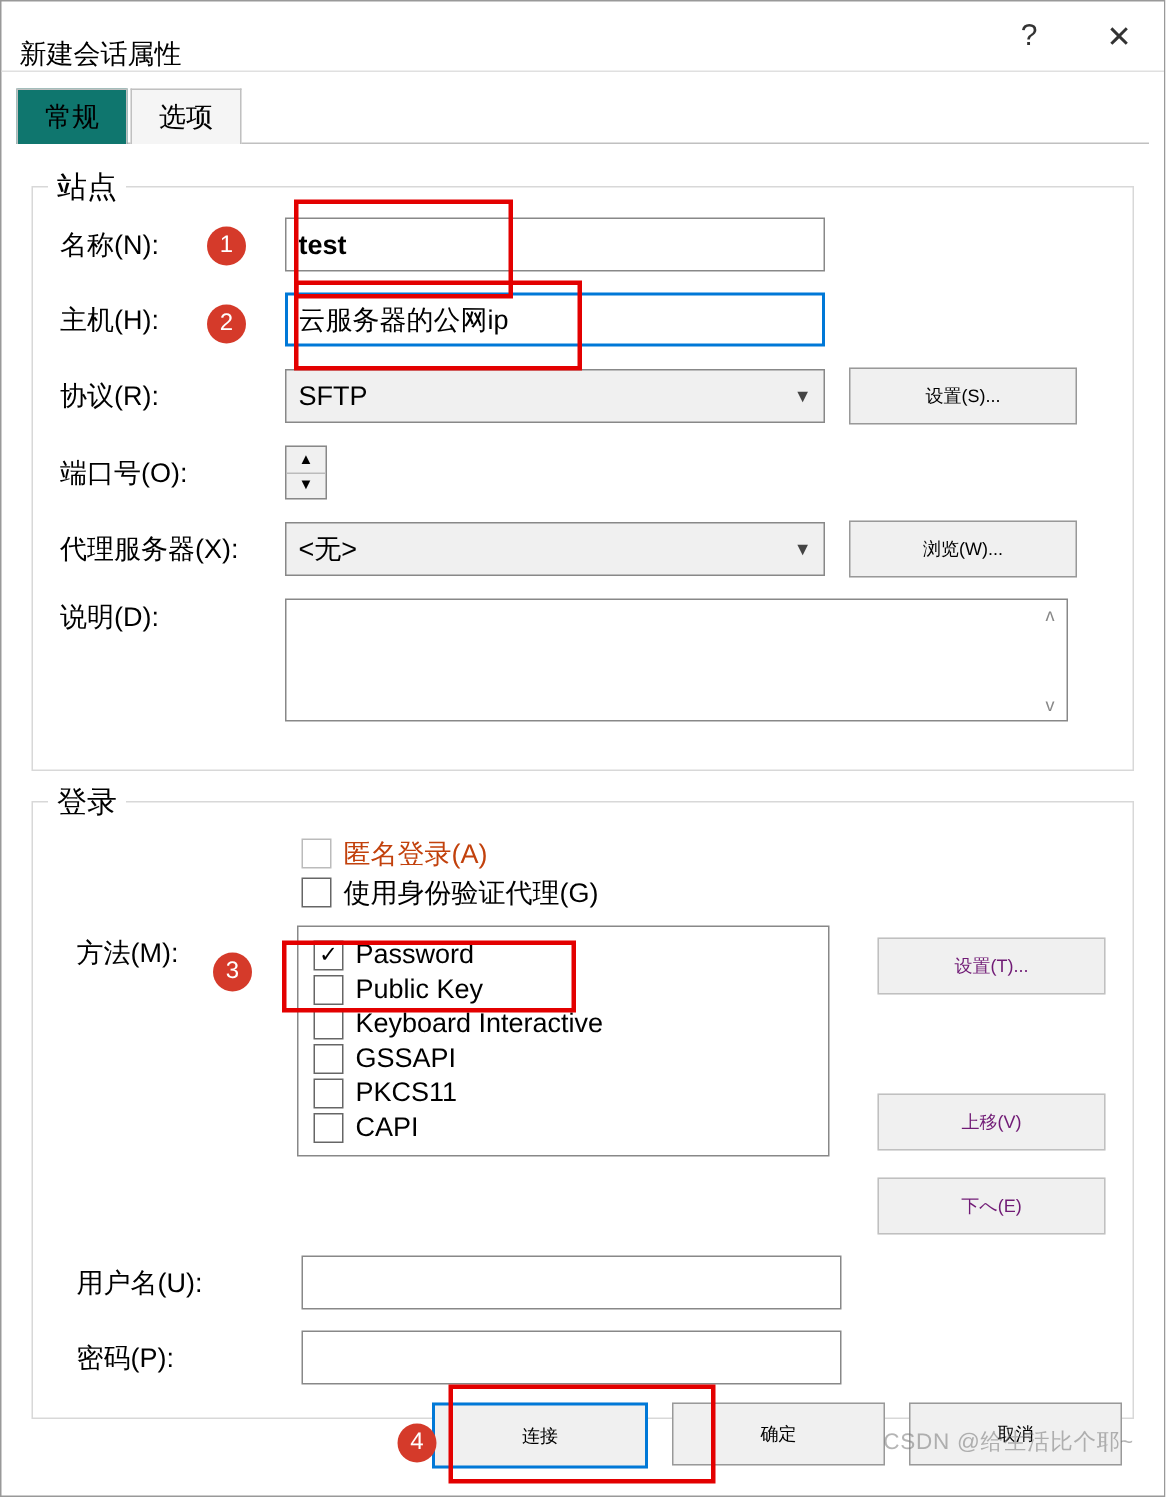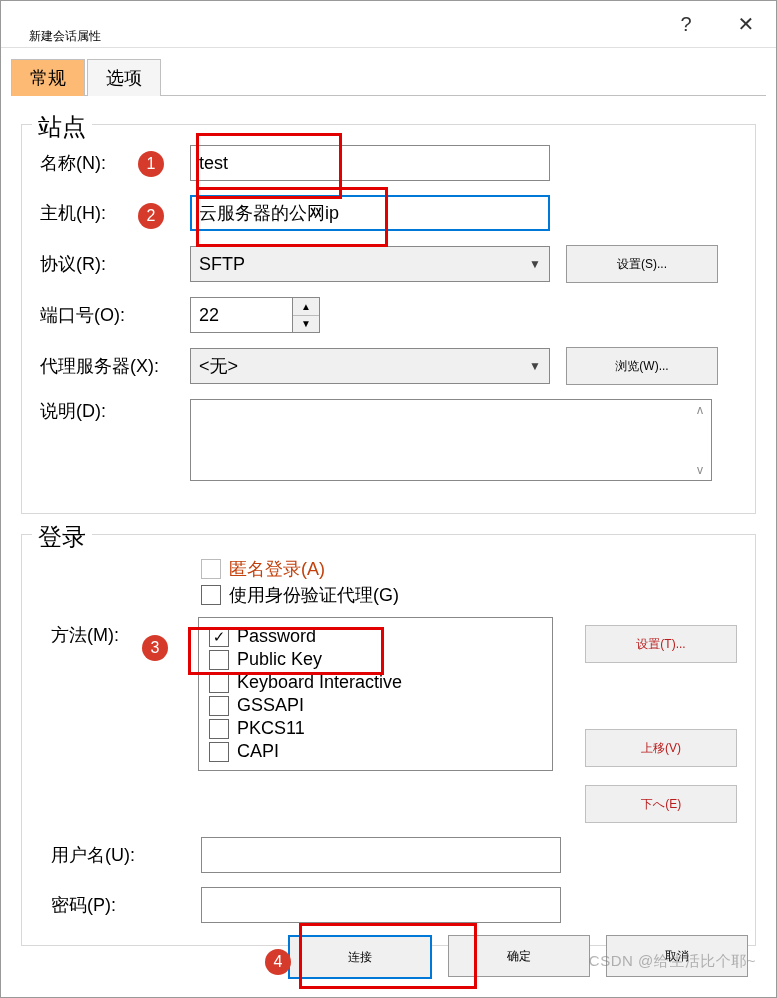--- a/index.html
+++ b/index.html
@@ -19,21 +19,21 @@
     height: 996px;
     position: relative;
     background: #fff;
   }
   .titlebar {
     height: 46px;
     display: flex;
     align-items: center;
     border-bottom: 1px solid #e0e0e0;
   }
-  .titlebar .title { padding-left: 28px; font-size: 12px; margin-top: 24px; }
+  .titlebar .title { padding-left: 12px; font-size: 18px; margin-top: 24px; }
   .titlebar .spacer { flex: 1; }
   .titlebar .sys-btn {
     width: 60px;
     height: 46px;
     display: flex;
     align-items: center;
     justify-content: center;
     font-size: 20px;
     color: #333;
   }
@@ -45,55 +45,55 @@
   .tab {
     padding: 6px 18px;
     border: 1px solid #c0c0c0;
     border-bottom: none;
     background: #f5f5f5;
     margin-right: 2px;
     position: relative;
     top: 1px;
     font-size: 18px;
   }
-  .tab.active { background: #fdba74; }
+  .tab.active { background: #0f766e; }
   .body { padding: 8px 20px 0 20px; }
   .group {
     border: 1px solid #d8d8d8;
     position: relative;
     padding: 20px 18px 18px 18px;
     margin-top: 20px;
   }
   .group .legend {
     position: absolute;
     top: -14px;
     left: 10px;
     background: #fff;
     padding: 0 6px;
-    font-size: 24px;
+    font-size: 20px;
   }
   .row {
     display: flex;
     align-items: center;
     margin-bottom: 14px;
   }
   .row .label {
     width: 150px;
     font-size: 18px;
   }
   .input {
     border: 1px solid #888;
     height: 36px;
     padding: 0 8px;
     font-size: 18px;
     box-sizing: border-box;
     background: #fff;
   }
   .input.host { width: 360px; border: 2px solid #0078d7; padding: 0 7px;}
-  .input.name { width: 360px; }
+  .input.name { width: 360px; font-weight: bold; }
   .select {
     border: 1px solid #888;
     background: #f0f0f0;
     height: 36px;
     width: 360px;
     display: flex;
     align-items: center;
     padding: 0 8px;
     box-sizing: border-box;
     font-size: 18px;
@@ -105,21 +105,21 @@
     border: 1px solid #999;
     background: #f0f0f0;
     height: 36px;
     width: 150px;
     display: flex;
     align-items: center;
     justify-content: center;
     font-size: 12px;
     margin-left: 16px;
   }
-  .btn.disabled { color: #b91c1c; border-color:#c0c0c0;text-align:right;}
+  .btn.disabled { color: #701a75; border-color:#c0c0c0;text-align:right;}
   .spinner {
     display: flex;
     width: 130px;
     height: 36px;
   }
   .spinner .v {
     flex: 1;
     border: 1px solid #888;
     border-right: none;
     padding: 0 8px;
@@ -237,21 +237,20 @@
         <div class="select">
           <span>SFTP</span>
           <span class="chev">▼</span>
         </div>
         <div class="btn">设置(S)...</div>
       </div>
 
       <div class="row">
         <span class="label">端口号(O):</span>
         <div class="spinner">
-          <div class="v">22</div>
           <div class="bts">
             <div>▲</div>
             <div>▼</div>
           </div>
         </div>
       </div>
 
       <div class="row">
         <span class="label">代理服务器(X):</span>
         <div class="select">

